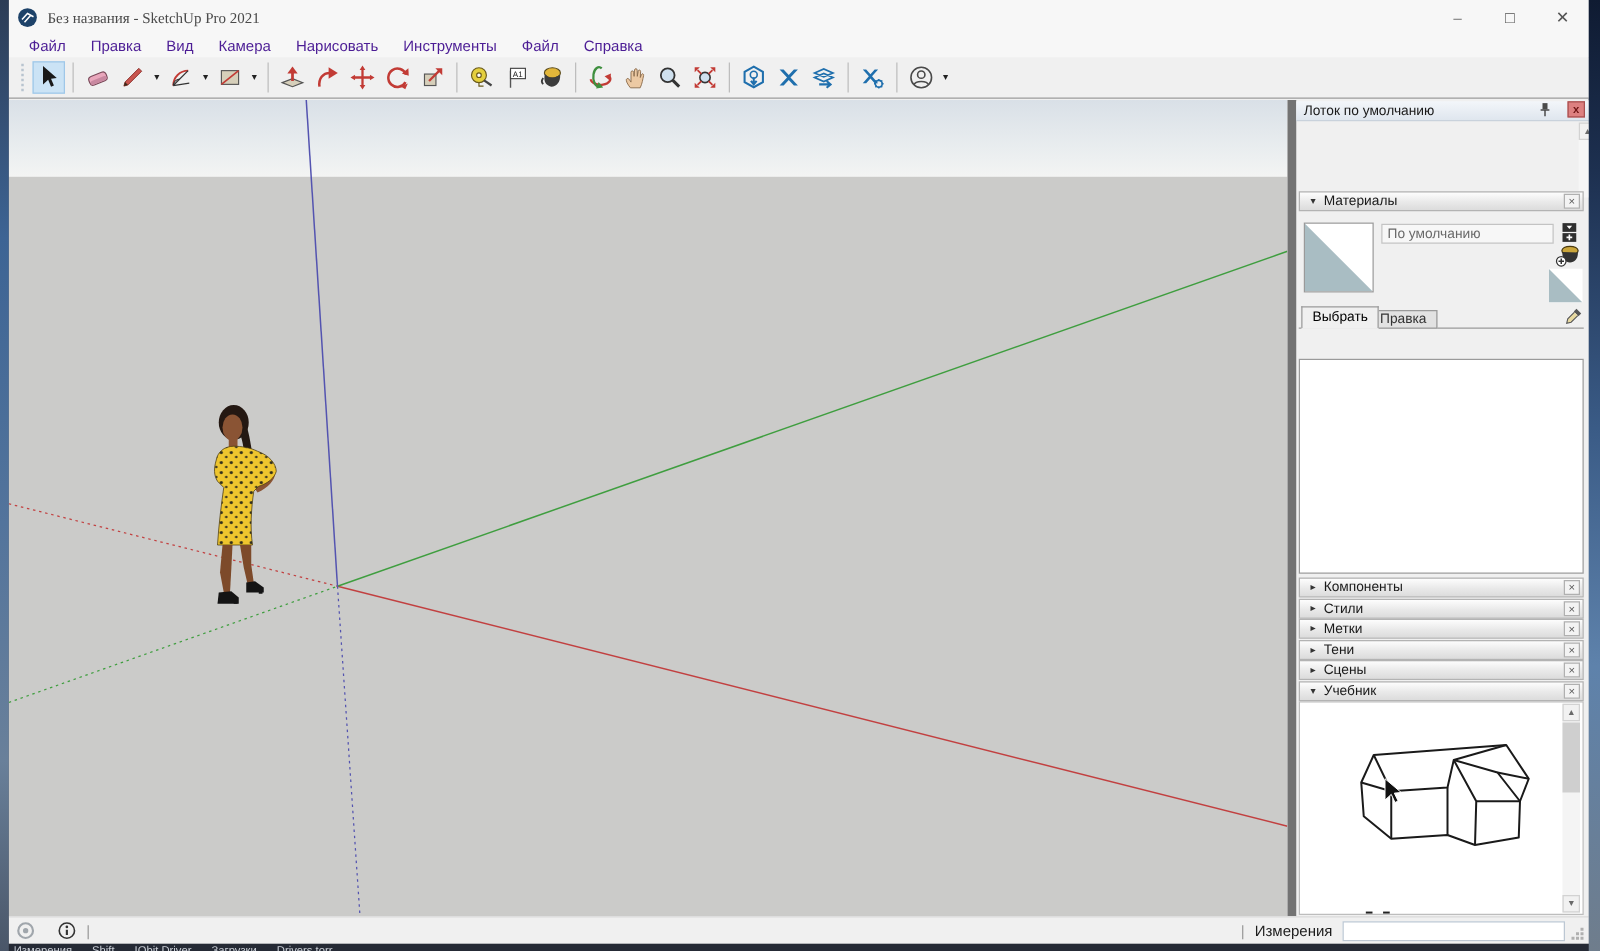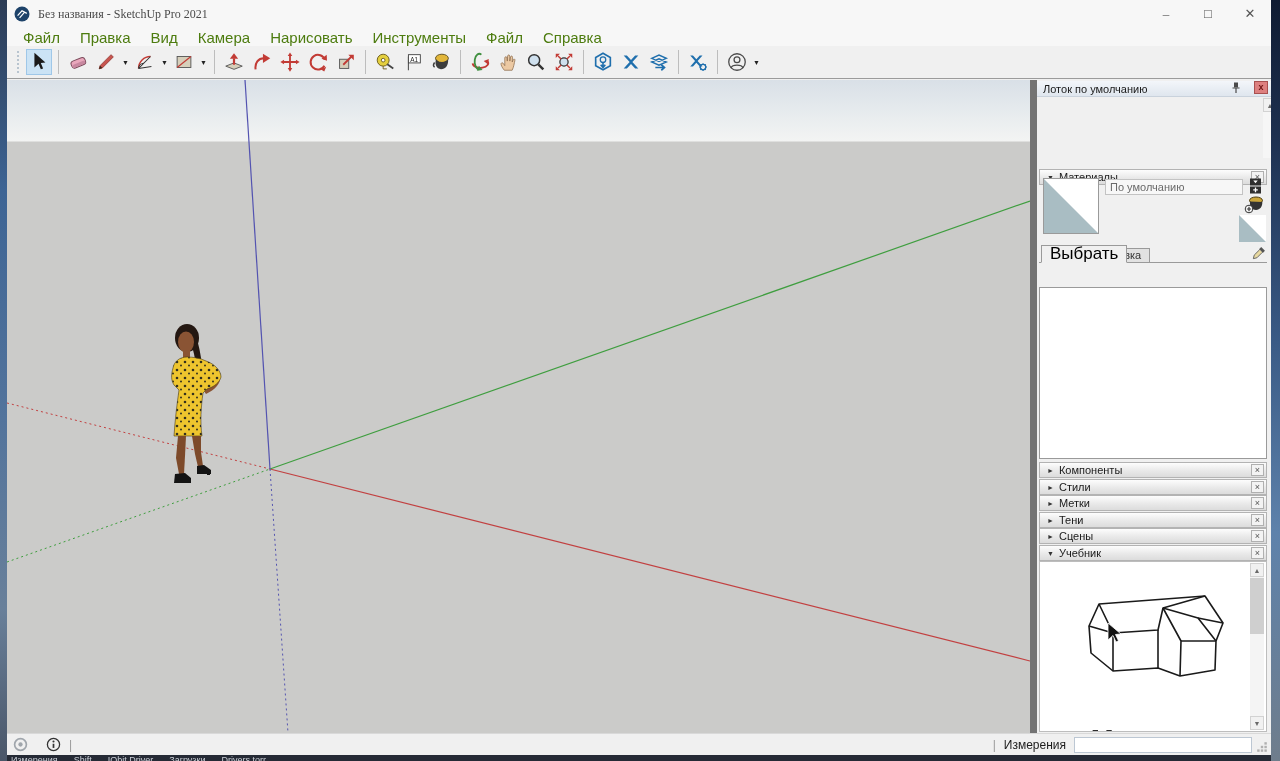--- a/index.html
+++ b/index.html
@@ -17,21 +17,21 @@
   .desk-bottom span { font-size:9px; line-height:10px; color:#c9ced6; white-space:nowrap; }
 
   
   #window { position:absolute; left:7px; top:0; width:1264px; height:755px; background:#f0f0f0; }
   .titlebar { height:28px; background:#f7f7f7; display:flex; align-items:center; padding-left:7px;font-family:Liberation Serif, serif; }
   .title-text { margin-left:8px; font-size:12px; color:#4a4a4a; }
   .win-controls { margin-left:auto; display:flex; height:28px; }
   .win-btn { width:42px; height:28px; display:flex; align-items:center; justify-content:center;
     color:#555; font-size:13px; }
   .menubar { height:18px; background:#f7f7f7; display:flex; align-items:center; padding-left:6px; }
-  .menu-item { padding:0 10px; font-size:15px; color:#4d7c0f; }
+  .menu-item { padding:0 10px; font-size:12px; color:#4c1d95; }
 
   .toolbar { height:33px; background:#f0f0f0; border-bottom:1px solid #9b9b9b;
     display:flex; align-items:center; padding-left:6px; }
   .tgrip { width:4px; height:22px; border-left:2px dotted #b8c4cf; margin:0 4px; }
   .tbtn { width:26px; height:26px; display:flex; align-items:center; justify-content:center; margin:0 1px; }
   .tbtn.active { background:var(--selected_tool_bg,#cbe3f5); border:1px solid #9fc7e8; }
   .tbtn svg { width:22px; height:22px; }
   .tdrop { width:11px; height:26px; display:flex; align-items:center; justify-content:center;
     font-size:7px; color:#222; }
   .tsep { width:1px; height:24px; background:#bdbdbd; margin:0 5px; }
@@ -68,21 +68,21 @@
   .mat-body { position:absolute; left:0; top:96px; right:0; height:69px; }
   .mat-preview { position:absolute; left:6px; top:2px; width:56px; height:56px;
     background:#fff; border:1px solid #9a9a9a; }
   .mat-name { position:absolute; left:68px; top:3px; width:138px; height:16px; background:#f7f7f7;
     border:1px solid #c3c3c3; font-size:11px; color:#6a6a6a; padding-left:4px; line-height:14px; }
   .ic-abs { position:absolute; }
   .mat-swatch { position:absolute; left:202px; top:39px; width:27px; height:27px; background:#fff; }
 
   .mat-tabs { position:absolute; left:2px; top:165px; width:228px; height:18px; }
   .tab-active { position:absolute; left:2px; top:0; height:18px; padding:0 8px; background:#f0f0f0;
-    border:1px solid #9a9a9a; border-bottom:1px solid #f0f0f0; font-size:17px; line-height:16px; z-index:2; }
+    border:1px solid #9a9a9a; border-bottom:1px solid #f0f0f0; font-size:11px; line-height:16px; z-index:2; }
   .tab-inactive { position:absolute; left:56px; top:3px; height:15px; padding:0 8px; background:#e2e2e2;
     border:1px solid #9a9a9a; font-size:11px; line-height:13px; color:#333; }
   .tabs-baseline { position:absolute; left:0; right:0; bottom:0; height:1px; background:#9a9a9a; }
 
   .mat-nav { position:absolute; left:2px; top:185px; width:228px; height:22px; }
   .combo { position:absolute; left:70px; top:0; width:138px; height:20px; background:#fff;
     border:1px solid #8a8a8a; display:flex; align-items:center; font-size:11px; color:#111; }
   .combo .txt { margin-left:5px; border-bottom:1px solid #222; padding-bottom:1px; }
   .combo .chev { margin-left:auto; margin-right:4px; color:#666; font-size:8px; }
   .nav-details { position:absolute; left:212px; top:0; width:17px; height:20px; background:#f5f5f5;
@@ -352,21 +352,21 @@
           <svg width="10" height="12" viewBox="0 0 10 12">
             <rect x="3" y="0.5" width="4" height="5" fill="#4a4a4a"></rect>
             <path d="M1.5 6 h7 M5 6 v5" stroke="#4a4a4a" stroke-width="1.2"></path>
             </svg>
         </div>
         <div class="tray-close">x</div>
         <div class="tray-scroll">
           <div class="scroll-btn">▲</div>
         </div>
 
-        <div class="sec-bar" style="top:89px;">
+        <div class="sec-bar" style="top:73px;">
           <span class="sec-arrow">▼</span>
           <span>Материалы</span>
           <span class="sec-close">×</span>
         </div>
 
         <div class="mat-body">
           <div class="mat-preview">
             <svg width="54" height="54" viewBox="0 0 54 54">
               <polygon points="0,0 54,54 0,54" style="fill:var(--material_swatch,#a9bdc3)"></polygon>
               </svg>

